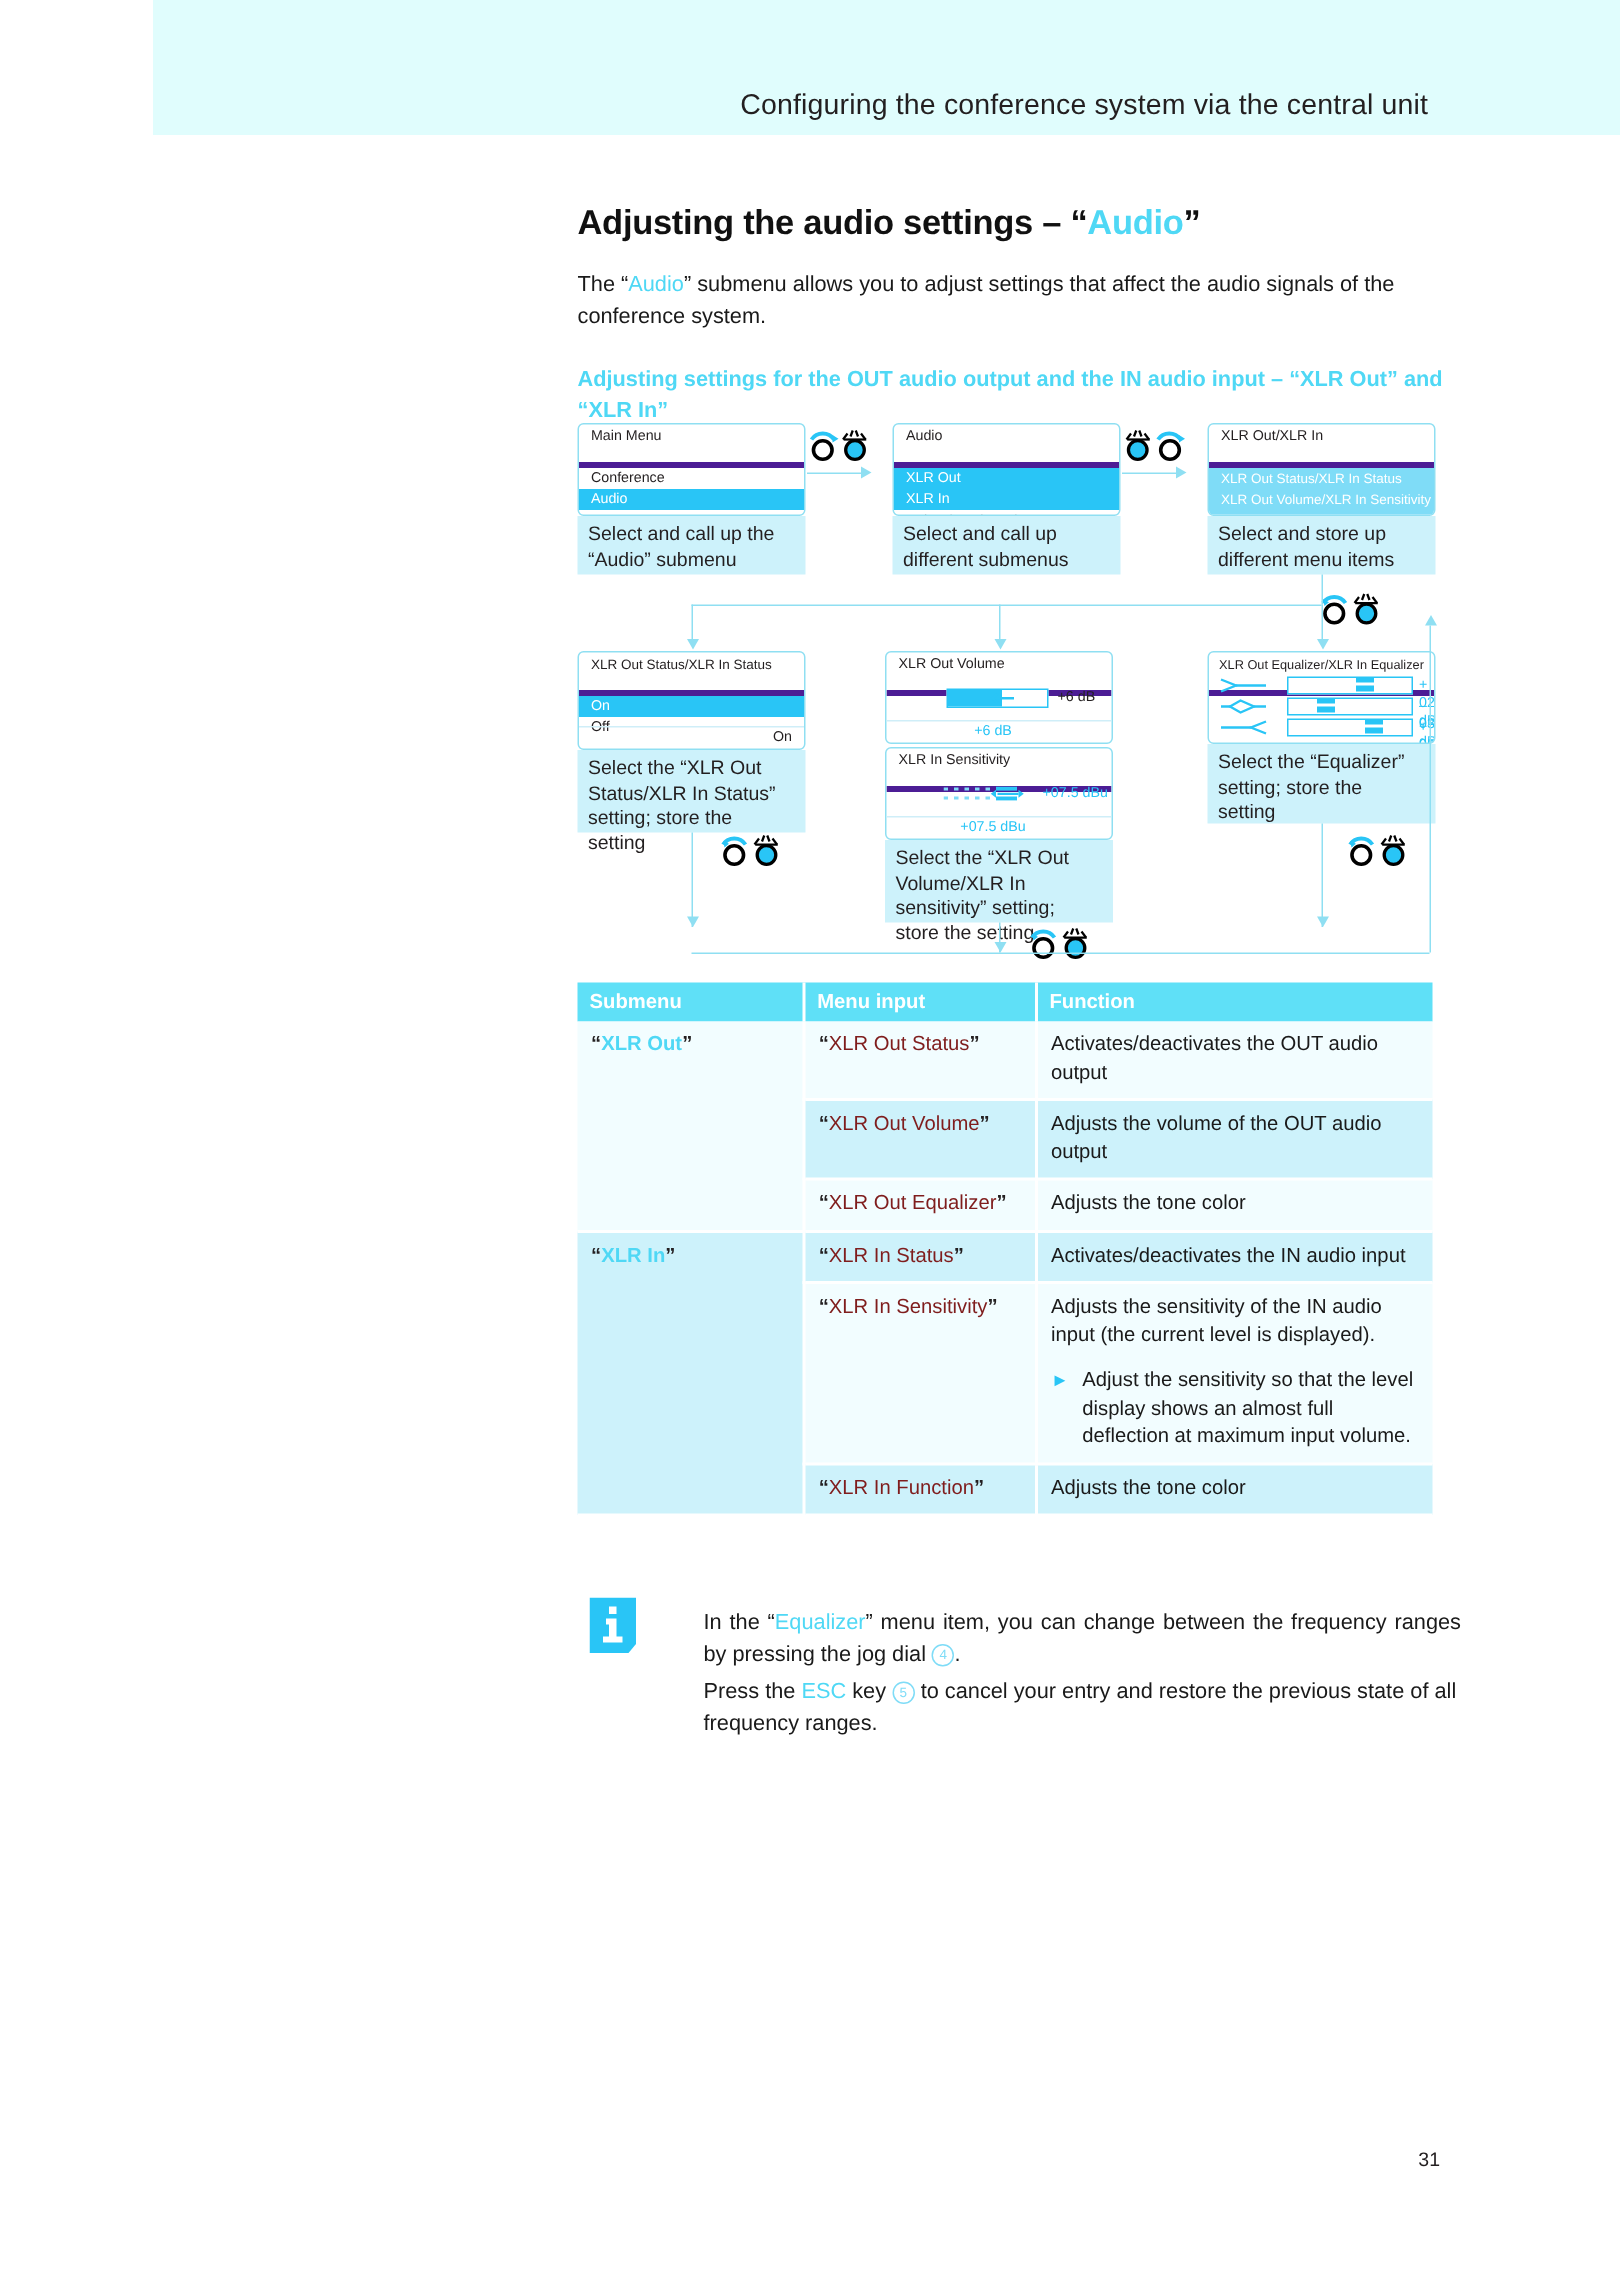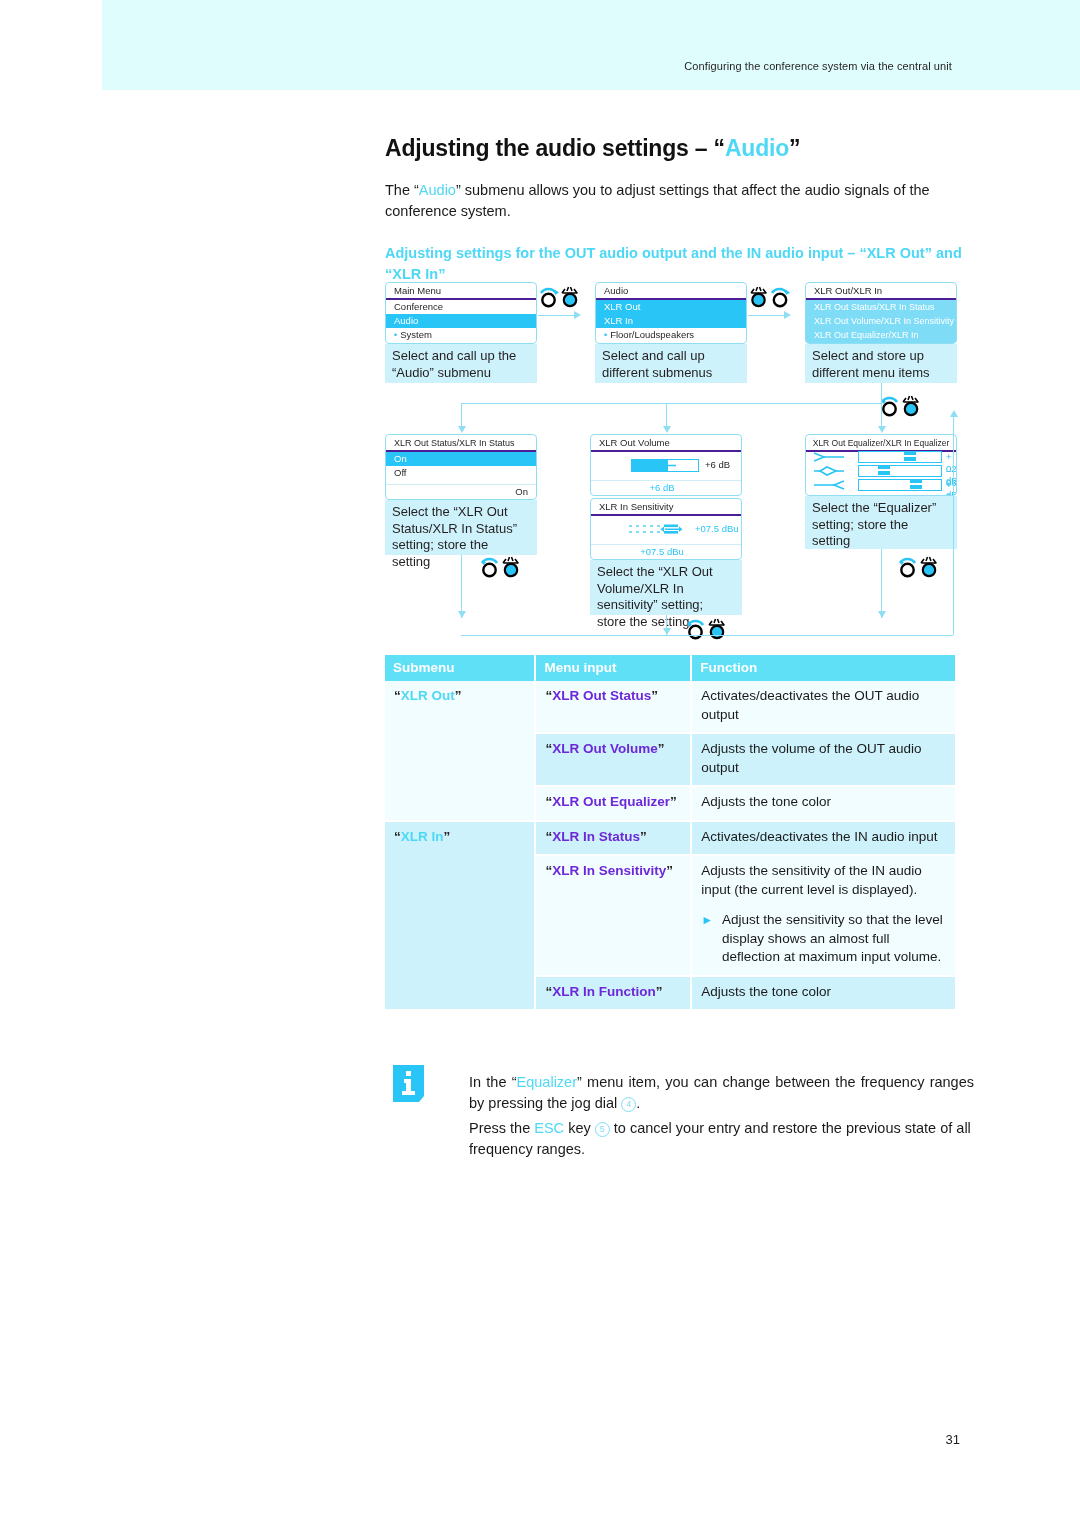--- a/index.html
+++ b/index.html
@@ -11,21 +11,21 @@
     overflow:hidden;
     color:#1a1a1a;
   }
   
   #header-band {
     position:absolute; left:102px; top:0; width:978px; height:90px;
     background:#e0fdfd;
   }
   #header-title {
     position:absolute; right:128px; top:60px;
-    font-size:11px; color:#231f20; letter-spacing:0.1px;
+    font-size:19px; color:#231f20; letter-spacing:0.1px;
     white-space:nowrap;
   }
 
   #page-title {
     position:absolute; left:385px; top:120px; width:600px;
     font-size:23px; font-weight:bold; color:#111; letter-spacing:-0.2px;
   }
   .cy { color:#4fd8f5; }
 
   #intro {
@@ -39,22 +39,22 @@
 
   
   #diagram { position:absolute; left:385px; top:282px; width:572px; height:350px; }
 
   .lcdbox{
     position:absolute; background:#ffffff;
     border:1px solid #8fdff2; border-radius:4px;
     box-sizing:border-box; overflow:hidden;
   }
   .lcd-title{
-    font-size:9.5px; color:#231f20; padding:2px 0 1px 8px;
-    border-bottom:2px solid #4c1d95; line-height:12px;
+    font-size:9.5px; color:#231f20; padding:2px 0 11px 8px;
+    border-bottom:4px solid #4c1d95; line-height:12px;
   }
   .lcd-row{
     font-size:9.5px; line-height:12px; padding:1px 0 1px 8px; color:#231f20;
   }
   .lcd-row.sel{ background:#29c5f6; color:#ffffff; }
   .lcd-row.selpale{ background:#7fdcf7; color:#ffffff; }
   .lcd-row.bullet::before{ content:"\2022"; color:#29c5f6; margin-right:3px; font-size:9px;}
   .lcd-foot{
     position:absolute; left:0; right:0; bottom:0;
     border-top:1px solid #cfeef8;
@@ -114,21 +114,21 @@
   }
   #spec-table td{
     vertical-align:top; padding:6px 9px 8px 9px; line-height:18.5px;
     border-right:2px solid #ffffff; border-bottom:2px solid #ffffff;
   }
   .col1{ width:148px; }
   .col2{ width:150px; }
   .col3{ width:272px; }
   .shaded{ background:#cdf2fb; }
   .plain{ background:#f2fdff; }
-  .menucell{ color:#6d28d9; font-weight:bold; }
+  .menucell{ color:#7f1d1d; font-weight:normal; }
   .subcell{ color:#4fd8f5; font-weight:bold; }
   .q{ color:#231f20; font-weight:bold; }
   .bullet-row{ display:flex; gap:9px; margin-top:12px; }
   .tri{ color:#29c5f6; font-size:12px; line-height:19px; }
 
   
   #note{ position:absolute; left:385px; top:1055px; width:575px; }
   #note-icon{
     position:absolute; left:8px; top:10px; width:34px; height:38px;
   }

